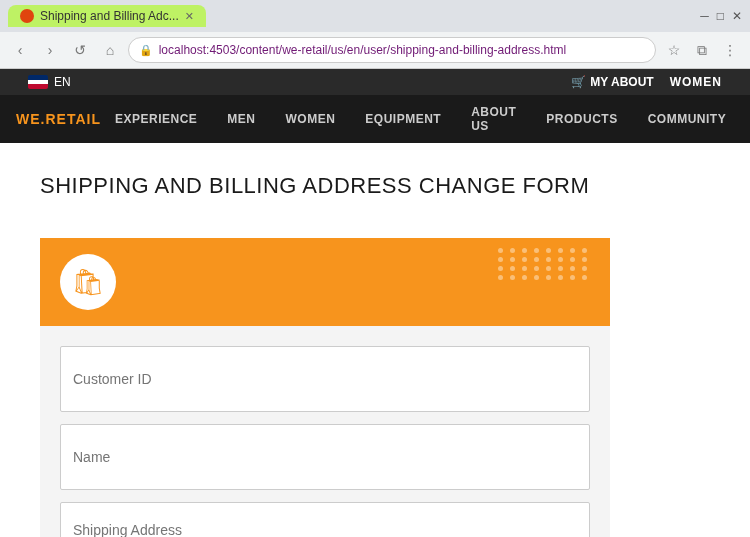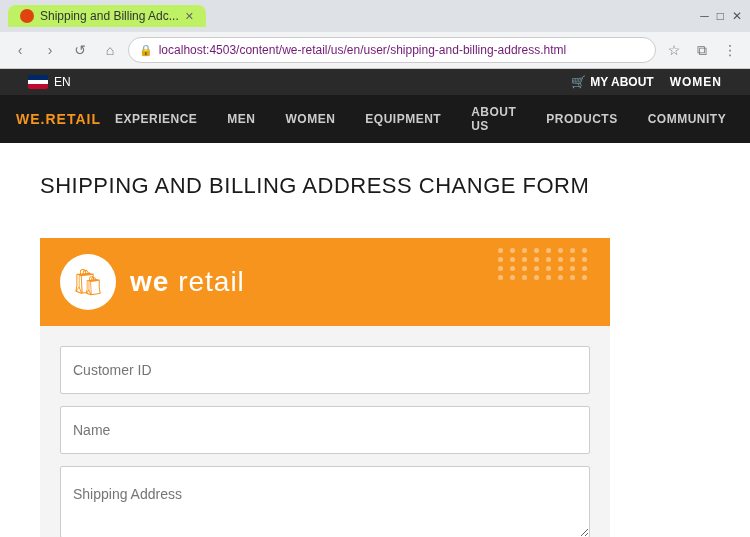--- a/index.html
+++ b/index.html
@@ -213,21 +213,21 @@
     }
 
     .form-body {
       padding: 0 20px;
       display: flex;
       flex-direction: column;
       gap: 12px;
     }
     .form-input {
       width: 100%;
-      padding: 15px 12px;
+      padding: 24px 12px;
       border: 1px solid #ccc;
       background: #fff;
       font-size: 14px;
       color: #333;
       outline: none;
       border-radius: 2px;
     }
     .form-textarea {
       width: 100%;
       padding: 19px 12px;
@@ -312,23 +312,20 @@
 
   <div class="page-content">
     <h1 class="page-title">SHIPPING AND BILLING ADDRESS CHANGE FORM</h1>
 
     <div class="form-card">
 
       <div class="form-header">
         <div class="form-header-logo">
           <span class="logo-bag">🛍</span>
         </div>
-        <div class="form-header-brand">
-          <strong>we</strong><span> retail</span>
-        </div>
         <div class="form-header-dots">
           <div class="dot"></div>
             <div class="dot"></div>
             <div class="dot"></div>
             <div class="dot"></div>
             <div class="dot"></div>
             <div class="dot"></div>
             <div class="dot"></div>
             <div class="dot"></div>
           <div class="dot"></div>

